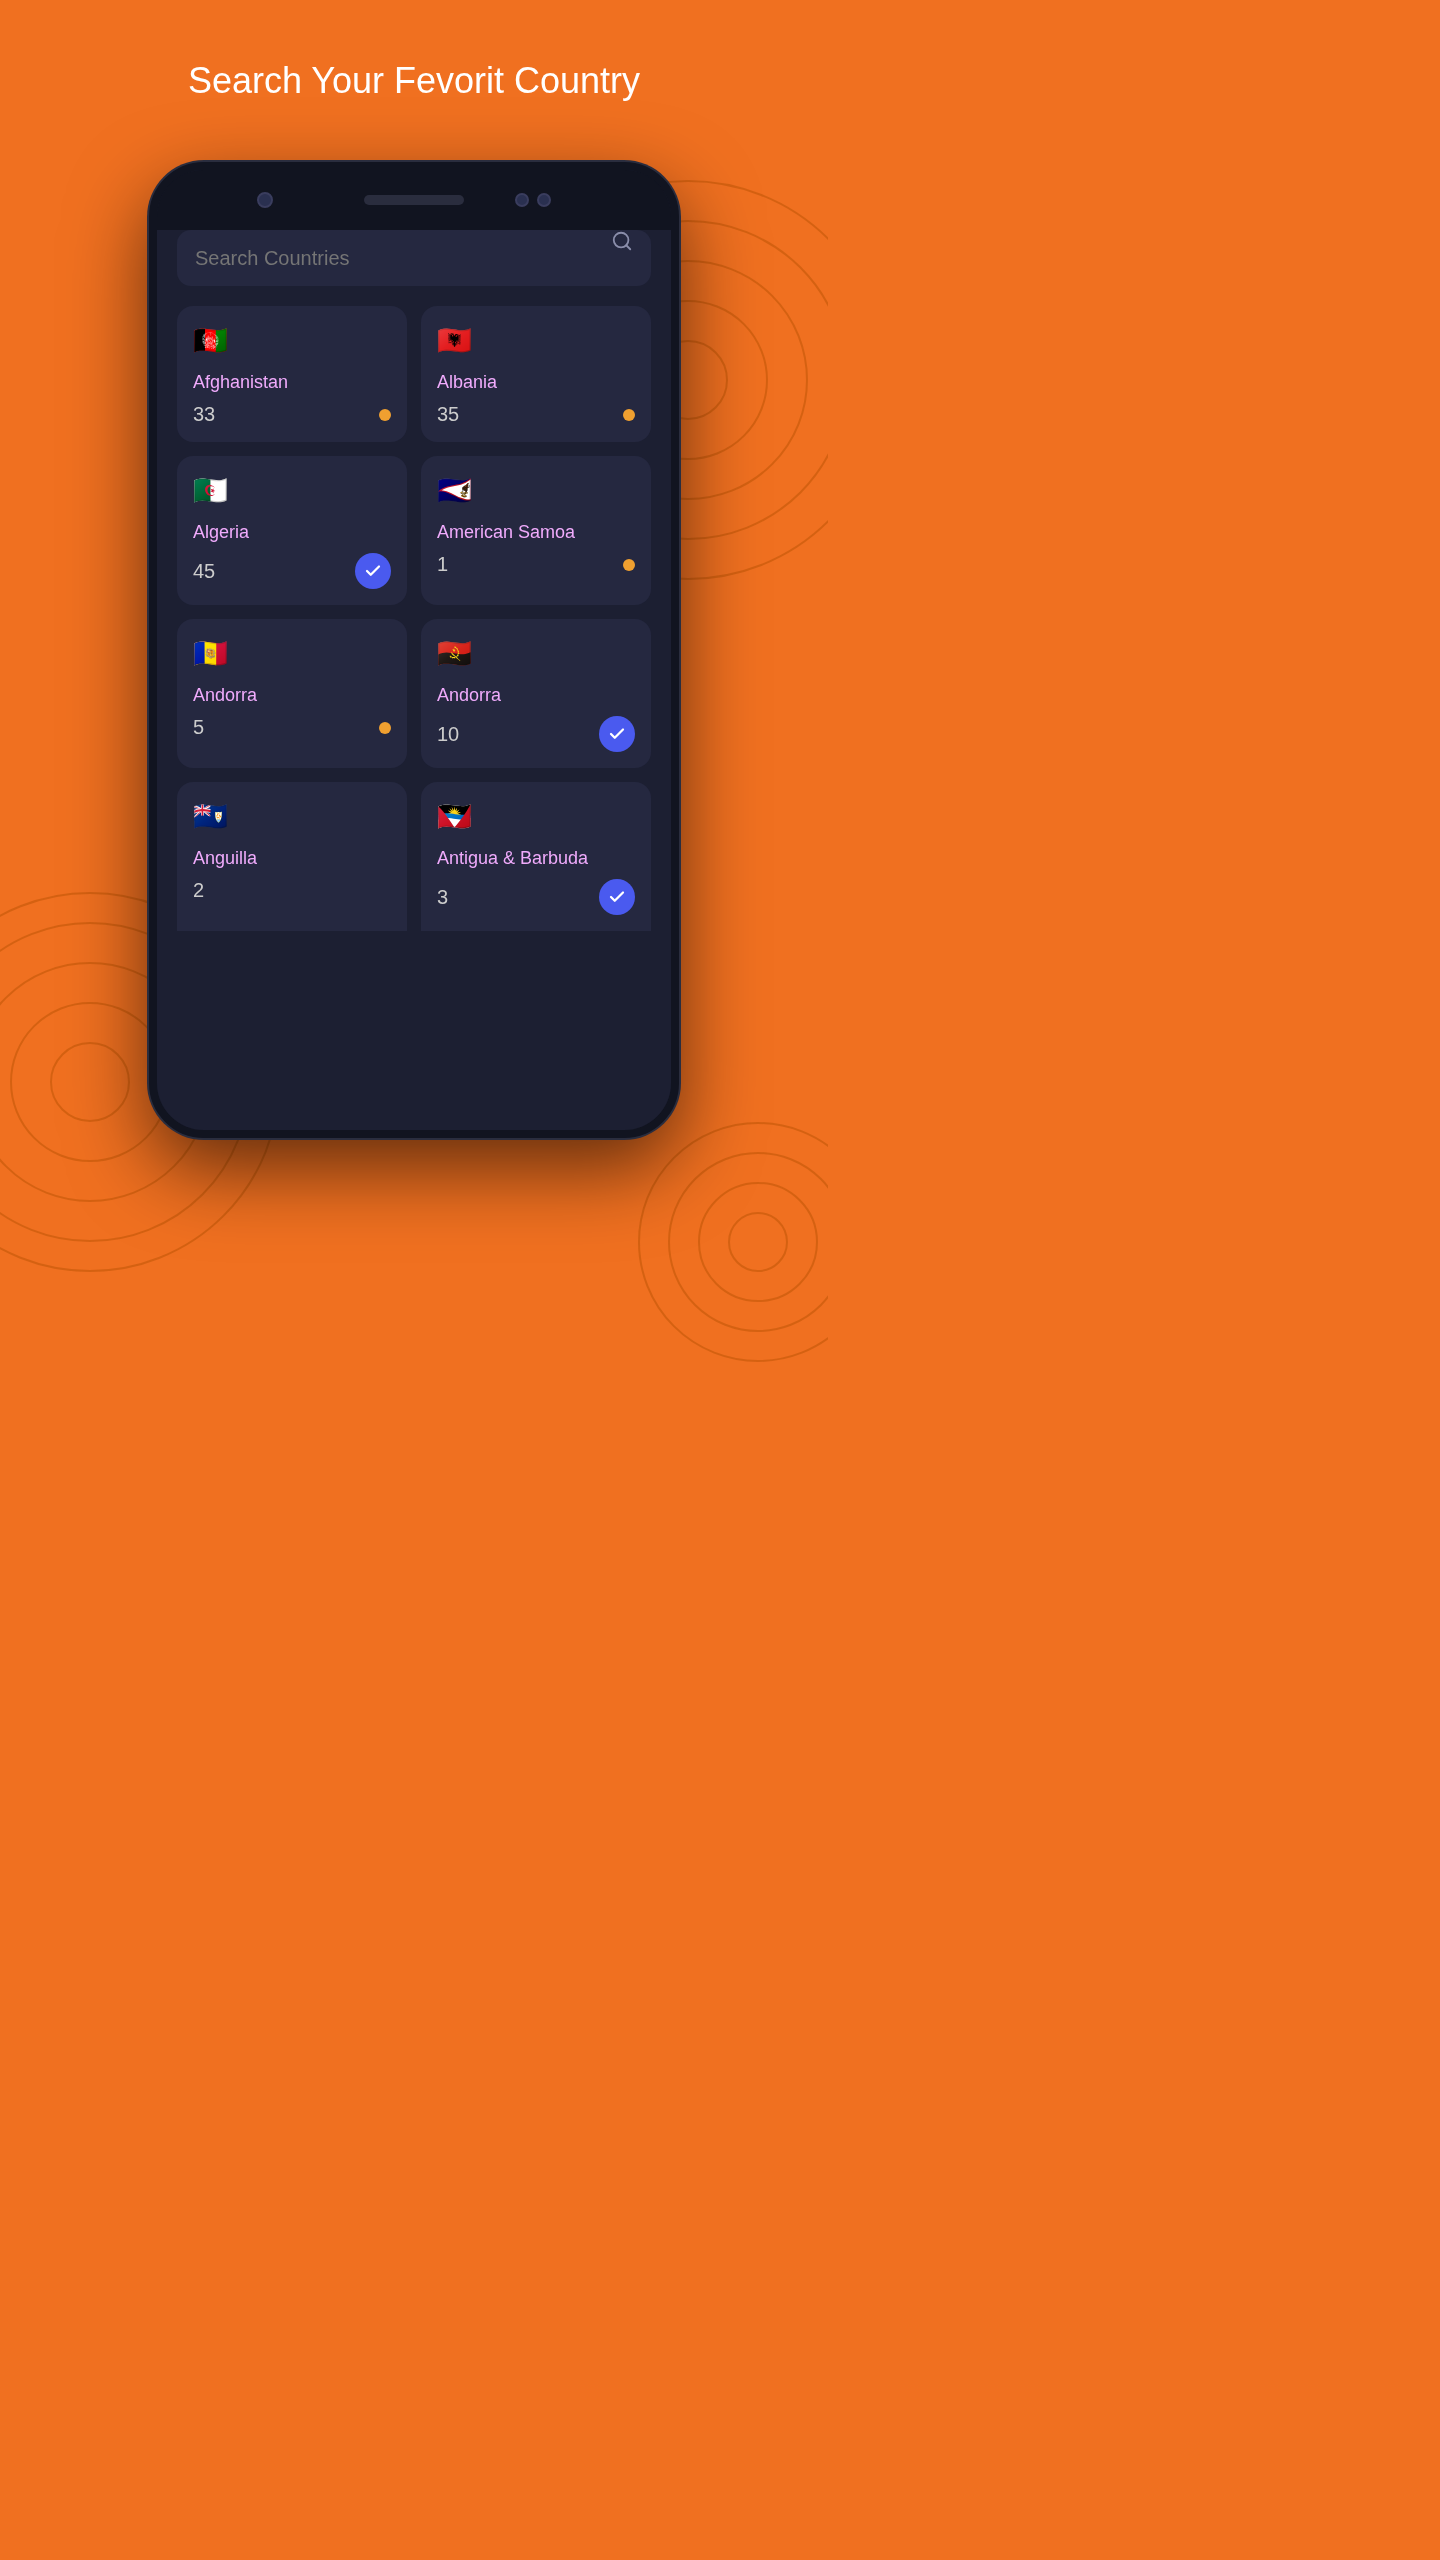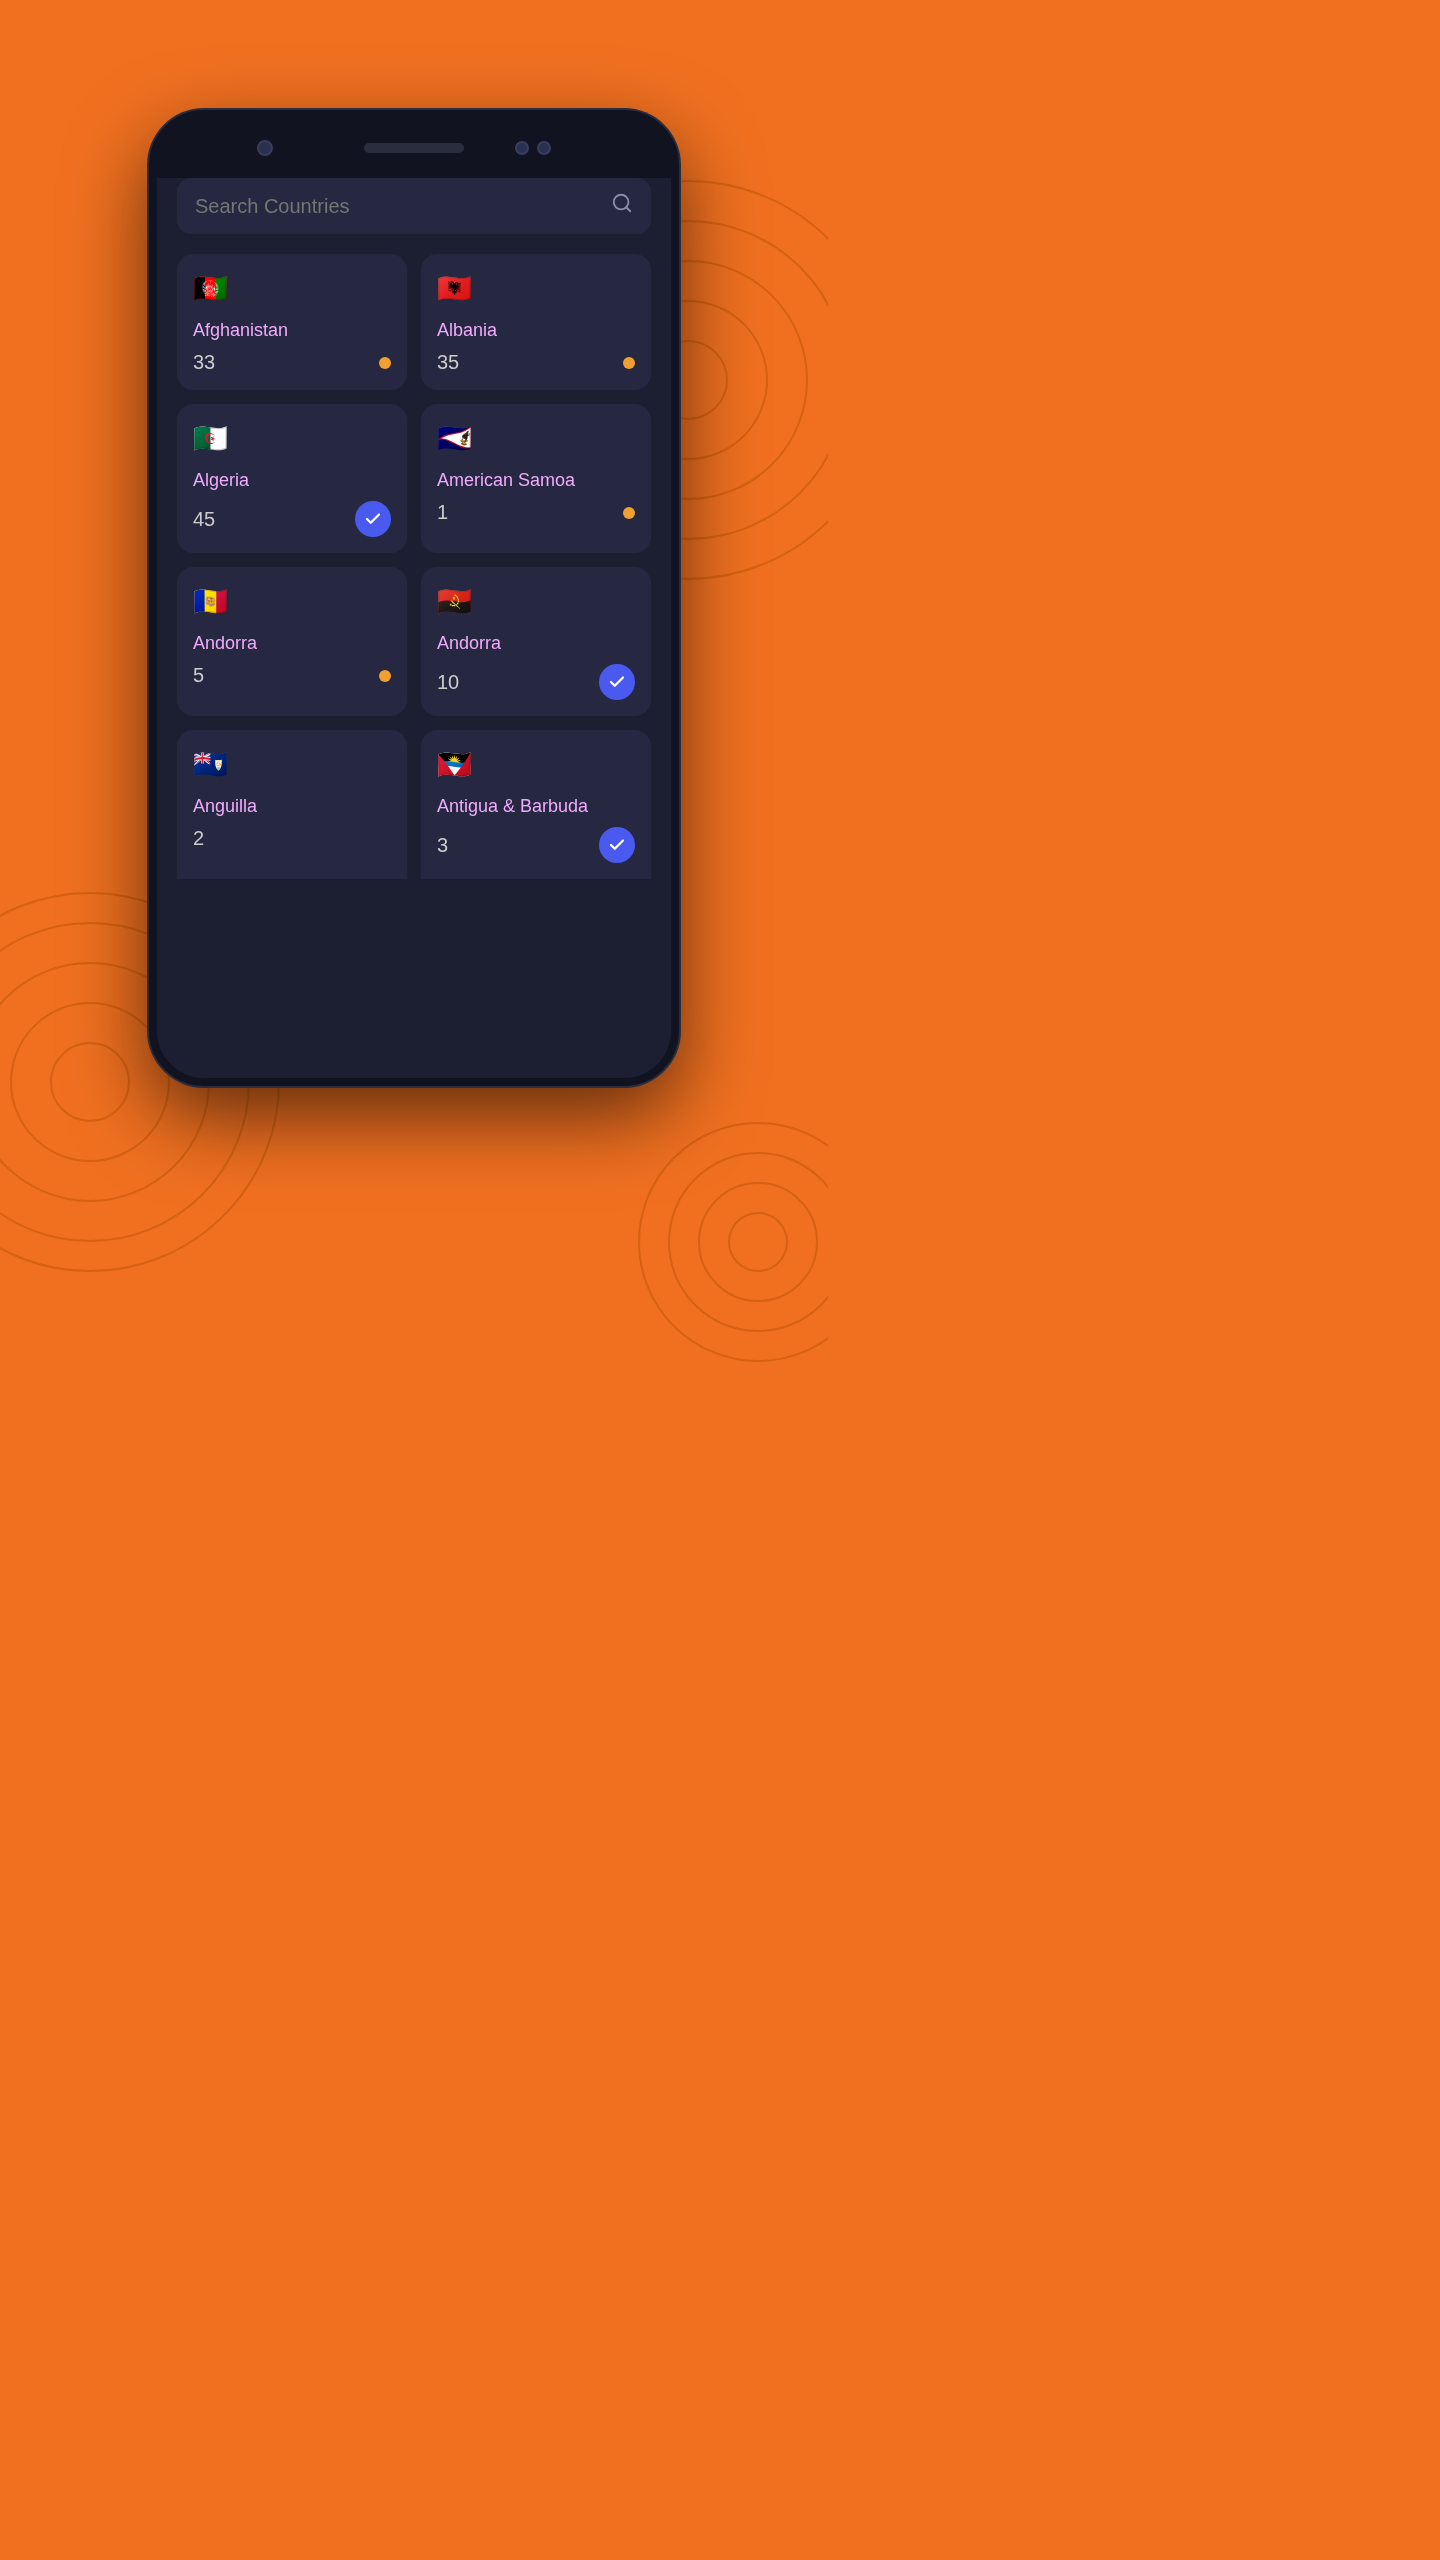--- a/index.html
+++ b/index.html
@@ -200,21 +200,20 @@
       width: 22px;
       height: 22px;
     }
 
     
     .search-bar {
       margin: 0 20px 20px 20px;
       background: #252840;
       border-radius: 14px;
       display: flex;
-      align-items: center;
       padding: 0 18px;
       height: 56px;
       gap: 6px;
     }
 
     .search-input {
       flex: 1;
       background: transparent;
       border: none;
       outline: none;
@@ -320,20 +319,21 @@
 </div>
 
 <div class="rings-bottom-right">
   <div class="ring" style="width:60px;height:60px;"></div>
   <div class="ring" style="width:120px;height:120px;"></div>
   <div class="ring" style="width:180px;height:180px;"></div>
   <div class="ring" style="width:240px;height:240px;"></div>
 </div>
 
 <div class="header-section">
+  <p class="app-subtitle">Search Your Fevorit Country</p>
 </div>
 
 <div class="phone-wrapper">
   <div class="phone-outer">
 
     <div class="phone-side-btn-left"></div>
     <div class="phone-side-btn-right"></div>
 
     <div class="phone-top-bar">
       <div class="phone-camera-left"></div>

